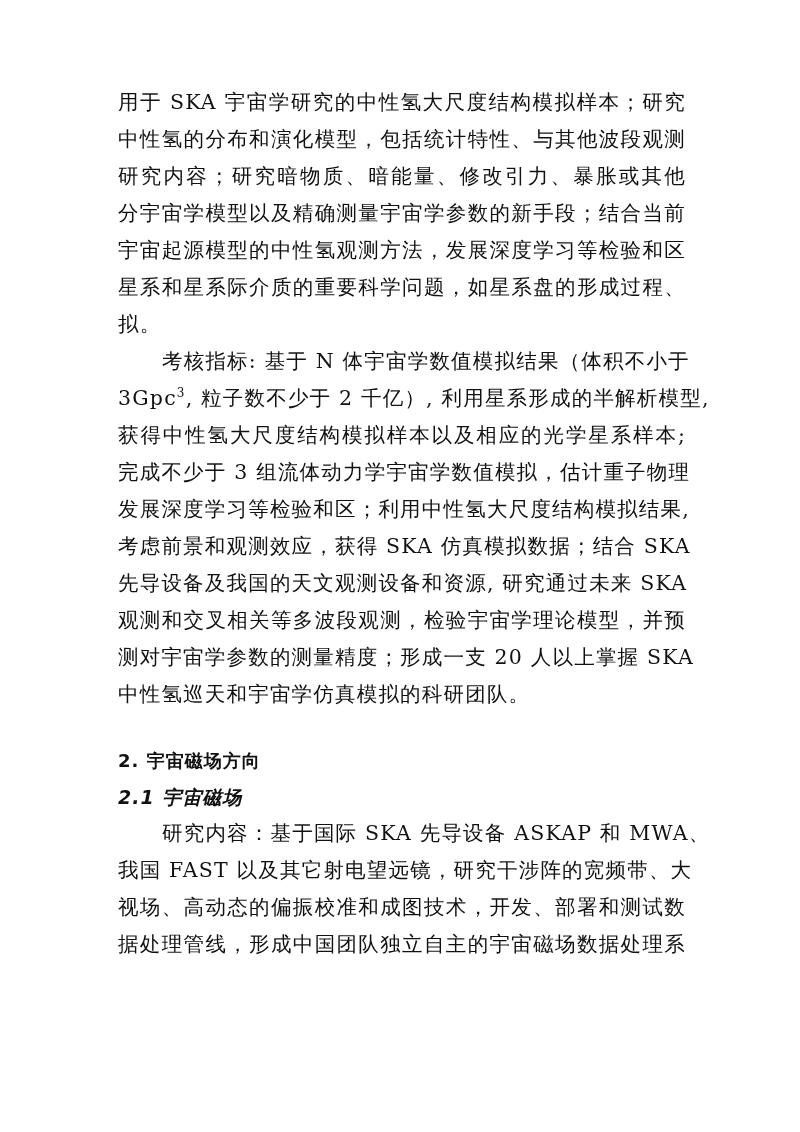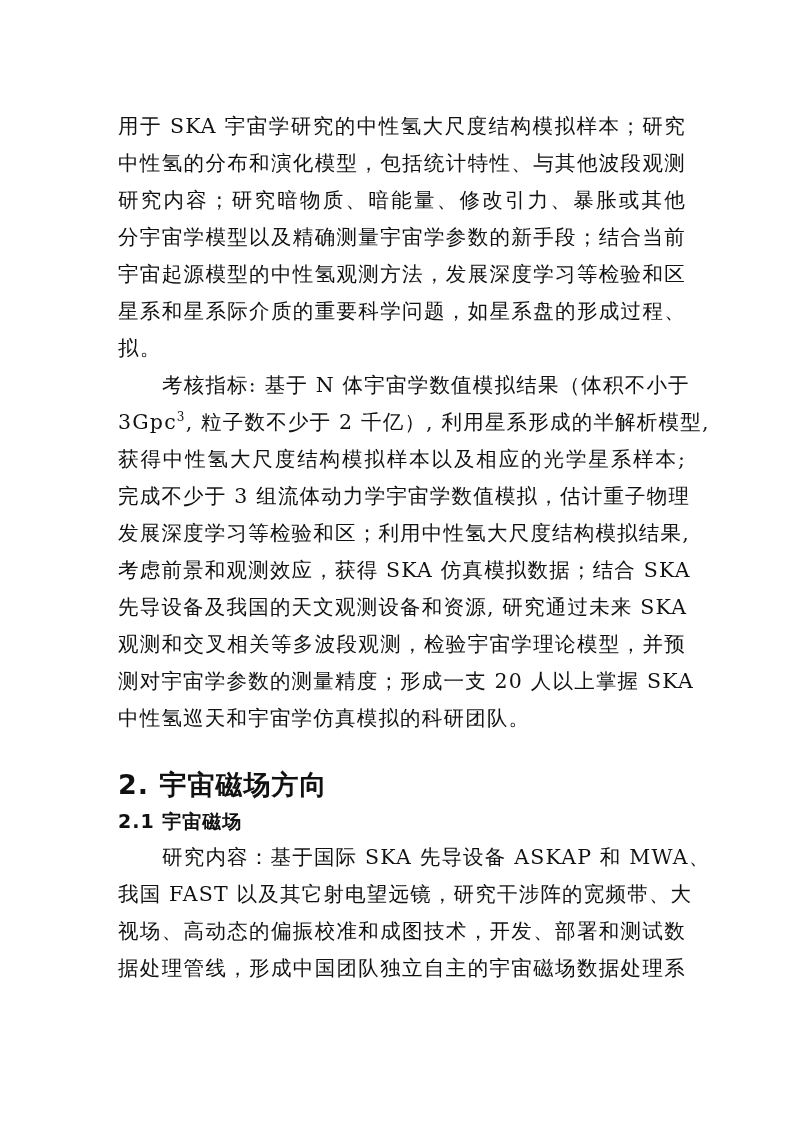--- a/index.html
+++ b/index.html
@@ -11,21 +11,21 @@
       width: 800px;
       height: 1132px;
       position: relative;
       overflow: hidden;
       color: #111111;
       font-family: "DejaVu Serif", "Liberation Serif", serif;
     }
     .page {
       position: absolute;
       left: 118px;
-      top: 108px;
+      top: 84px;
       width: 568px;
     }
     .line {
       height: 37px;
       line-height: 37px;
       font-size: 20.5px;
       white-space: nowrap;
       letter-spacing: 1.2px;
       display: flex;
       justify-content: space-between;
@@ -49,30 +49,31 @@
       font-weight: normal;
     }
     .gap {
       height: 30px;
     }
     .h1 {
       height: 36px;
       line-height: 36px;
       font-family: "DejaVu Sans", "Liberation Sans", sans-serif;
       font-weight: bold;
-      font-size: 27px;
+      font-size: 18px;
       letter-spacing: 1px;
     }
     .h2 {
       height: 36px;
       line-height: 36px;
       font-family: "DejaVu Sans", "Liberation Sans", sans-serif;
       font-weight: bold;
       font-size: 19px;
       letter-spacing: 1px;
+      font-style: italic;
     }
     sup {
       font-size: 12px;
       line-height: 0;
     }
   </style>
 </head>
 <body>
 
 <div class="page">

